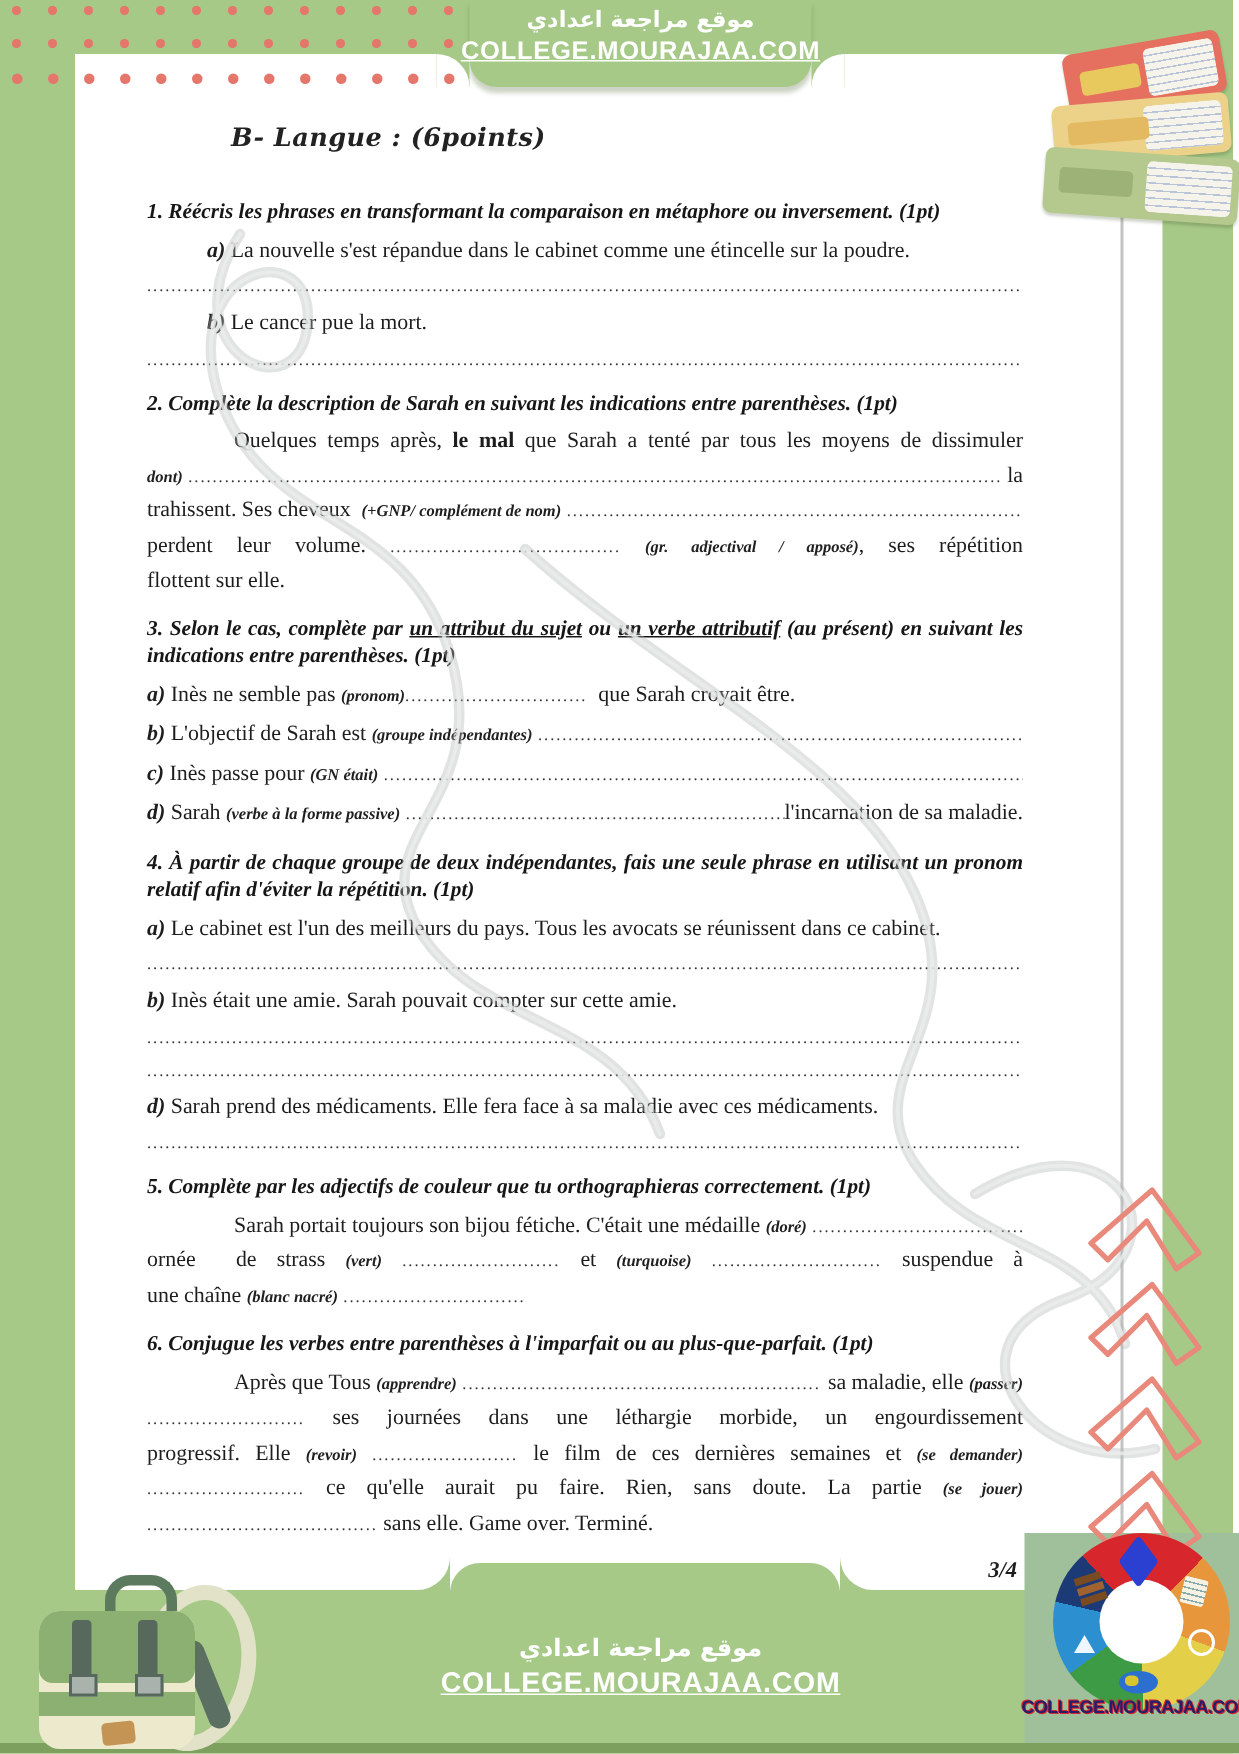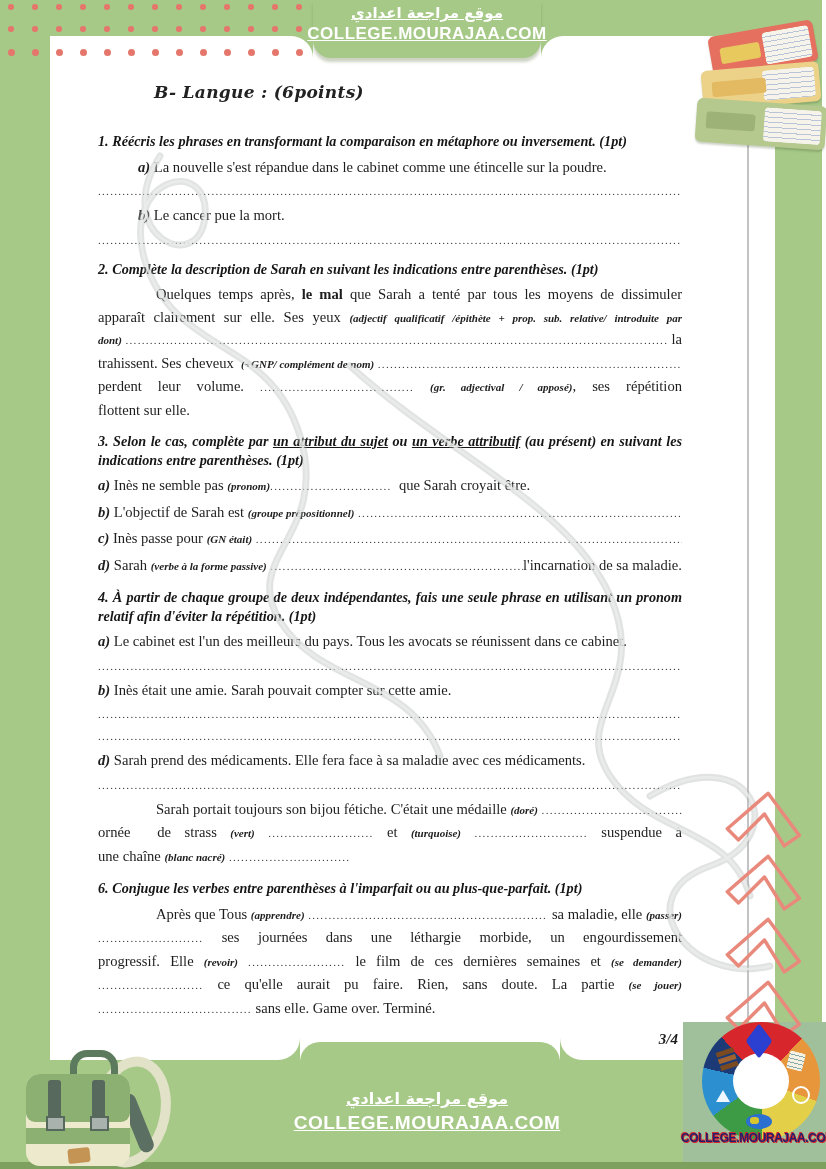--- a/index.html
+++ b/index.html
@@ -17,21 +17,21 @@
   .tab-top{position:absolute;left:313px;top:0;width:228px;height:58px;background:#a6c987;
            border-radius:0 0 18px 18px;z-index:4;box-shadow:0 4px 3px rgba(90,110,60,.30);}
   .fil{position:absolute;width:22px;height:22px;z-index:4;}
   .fil .g{position:absolute;inset:0;background:#a6c987;}
   .fil .w{position:absolute;inset:0;background:#fff;}
   .fil-tl{left:291px;top:36px;} .fil-tl .w{border-top-right-radius:22px;}
   .fil-tr{left:541px;top:36px;} .fil-tr .w{border-top-left-radius:22px;}
   .fil-bl{left:278px;top:1038px;} .fil-bl .w{border-bottom-right-radius:22px;}
   .fil-br{left:560px;top:1038px;} .fil-br .w{border-bottom-left-radius:22px;}
   .banner-text{position:absolute;left:283px;width:288px;text-align:center;color:#fff;z-index:5;}
-  .banner-text .ar{font:bold 15px/19px "DejaVu Sans",sans-serif;text-decoration:underline;display:inline-block;}
+  .banner-text .ar{font:bold 15px/19px "DejaVu Sans",sans-serif;display:inline-block;}
   .banner-text .dom{font:bold 17px/21px "Liberation Sans",sans-serif;letter-spacing:.5px;
                     text-decoration:underline;display:inline-block;}
   .banner-top{top:4px;}
   .banner-bottom{top:1088px;}
   .banner-bottom .ar{font-size:16px;line-height:22px;}
   .banner-bottom .dom{font-size:19px;line-height:26px;}
 
   
   .footer-band{position:absolute;left:0;top:1060px;width:826px;height:102px;background:#a6c987;z-index:3;}
   .footer-tab{position:absolute;left:300px;top:1042px;width:260px;height:24px;background:#a6c987;
@@ -284,41 +284,40 @@
     <div class="blk line item" style="padding-left: 40px;"><span class="bi">a) </span><span class="">La nouvelle s'est répandue dans le cabinet comme une étincelle sur la poudre.</span></div>
     <div class="blk line flex dotsline">
       <span class="d dfill">....................................................................................................................................................................................................................................................................................................................................................................................................................................</span>
     </div>
     <div class="blk line item" style="padding-left: 40px;"><span class="bi">b) </span><span class="">Le cancer pue la mort.</span></div>
     <div class="blk line flex dotsline">
       <span class="d dfill">....................................................................................................................................................................................................................................................................................................................................................................................................................................</span>
     </div>
     <div class="blk q"><span class="q">2. Complète la description de Sarah en suivant les indications entre parenthèses. (1pt)</span></div>
     <div class="blk line fill" style="padding-left: 58px;"><span class="">Quelques temps après, </span><span class="b">le mal</span><span class=""> que Sarah a tenté par tous les moyens de dissimuler</span></div>
-    <div class="blk line fill"><span class="">apparaît clairement sur elle. Ses yeux </span><span class="a">(adjectif qualificatif /épithète + prop. sub. relative/ introduite par</span></div>
     <div class="blk line flex">
       <span class="a">dont)</span>
       <span class=""> </span>
       <span class="d dfill">....................................................................................................................................................................................................................................................................................................................................................................................................................................</span>
       <span class=""> la</span>
     </div>
     <div class="blk line flex">
       <span class="">trahissent. Ses cheveux  </span>
       <span class="a">(+GNP/ complément de nom)</span>
       <span class=""> </span>
       <span class="d dfill">....................................................................................................................................................................................................................................................................................................................................................................................................................................</span>
     </div>
     <div class="blk line fill"><span class="">perdent leur volume. </span><span class="d">......................................</span><span class=""> </span><span class="a">(gr. adjectival / apposé)</span><span class="">, ses répétition</span></div>
     <div class="blk line"><span class="">flottent sur elle.</span></div>
     <div class="blk q"><span class="q">3. Selon le cas, complète par </span><span class="qu">un attribut du sujet</span><span class="q"> ou </span><span class="qu">un verbe attributif</span><span class="q"> (au présent) en suivant les indications entre parenthèses. (1pt)</span></div>
     <div class="blk line item"><span class="bi">a) </span><span class="">Inès ne semble pas </span><span class="a">(pronom)</span><span class="d">..............................</span><span class="">  que Sarah croyait être.</span></div>
     <div class="blk line flex item">
       <span class="bi">b) </span>
       <span class="">L'objectif de Sarah est </span>
-      <span class="a">(groupe prépositionnel)</span>
+      <span class="a">(groupe indépendantes)</span>
       <span class=""> </span>
       <span class="d dfill">....................................................................................................................................................................................................................................................................................................................................................................................................................................</span>
     </div>
     <div class="blk line flex item">
       <span class="bi">c) </span>
       <span class="">Inès passe pour </span>
       <span class="a">(GN était)</span>
       <span class=""> </span>
       <span class="d dfill">....................................................................................................................................................................................................................................................................................................................................................................................................................................</span>
     </div>
@@ -339,20 +338,21 @@
     <div class="blk line flex dotsline">
       <span class="d dfill">....................................................................................................................................................................................................................................................................................................................................................................................................................................</span>
     </div>
     <div class="blk line flex dotsline">
       <span class="d dfill">....................................................................................................................................................................................................................................................................................................................................................................................................................................</span>
     </div>
     <div class="blk line item"><span class="bi">d) </span><span class="">Sarah prend des médicaments. Elle fera face à sa maladie avec ces médicaments.</span></div>
     <div class="blk line flex dotsline">
       <span class="d dfill">....................................................................................................................................................................................................................................................................................................................................................................................................................................</span>
     </div>
+    <div class="blk q"><span class="q">5. Complète par les adjectifs de couleur que tu orthographieras correctement. (1pt)</span></div>
     <div class="blk line flex" style="padding-left: 58px;">
       <span class="">Sarah portait toujours son bijou fétiche. C'était une médaille </span>
       <span class="a">(doré)</span>
       <span class=""> </span>
       <span class="d dfill">....................................................................................................................................................................................................................................................................................................................................................................................................................................</span>
     </div>
     <div class="blk line fill"><span class="">ornée  de strass </span><span class="a">(vert)</span><span class=""> </span><span class="d">..........................</span><span class=""> et </span><span class="a">(turquoise)</span><span class=""> </span><span class="d">............................</span><span class=""> suspendue à</span></div>
     <div class="blk line"><span class="">une chaîne </span><span class="a">(blanc nacré)</span><span class=""> </span><span class="d">..............................</span></div>
     <div class="blk q"><span class="q">6. Conjugue les verbes entre parenthèses à l'imparfait ou au plus-que-parfait. (1pt)</span></div>
     <div class="blk line flex" style="padding-left: 58px;">

